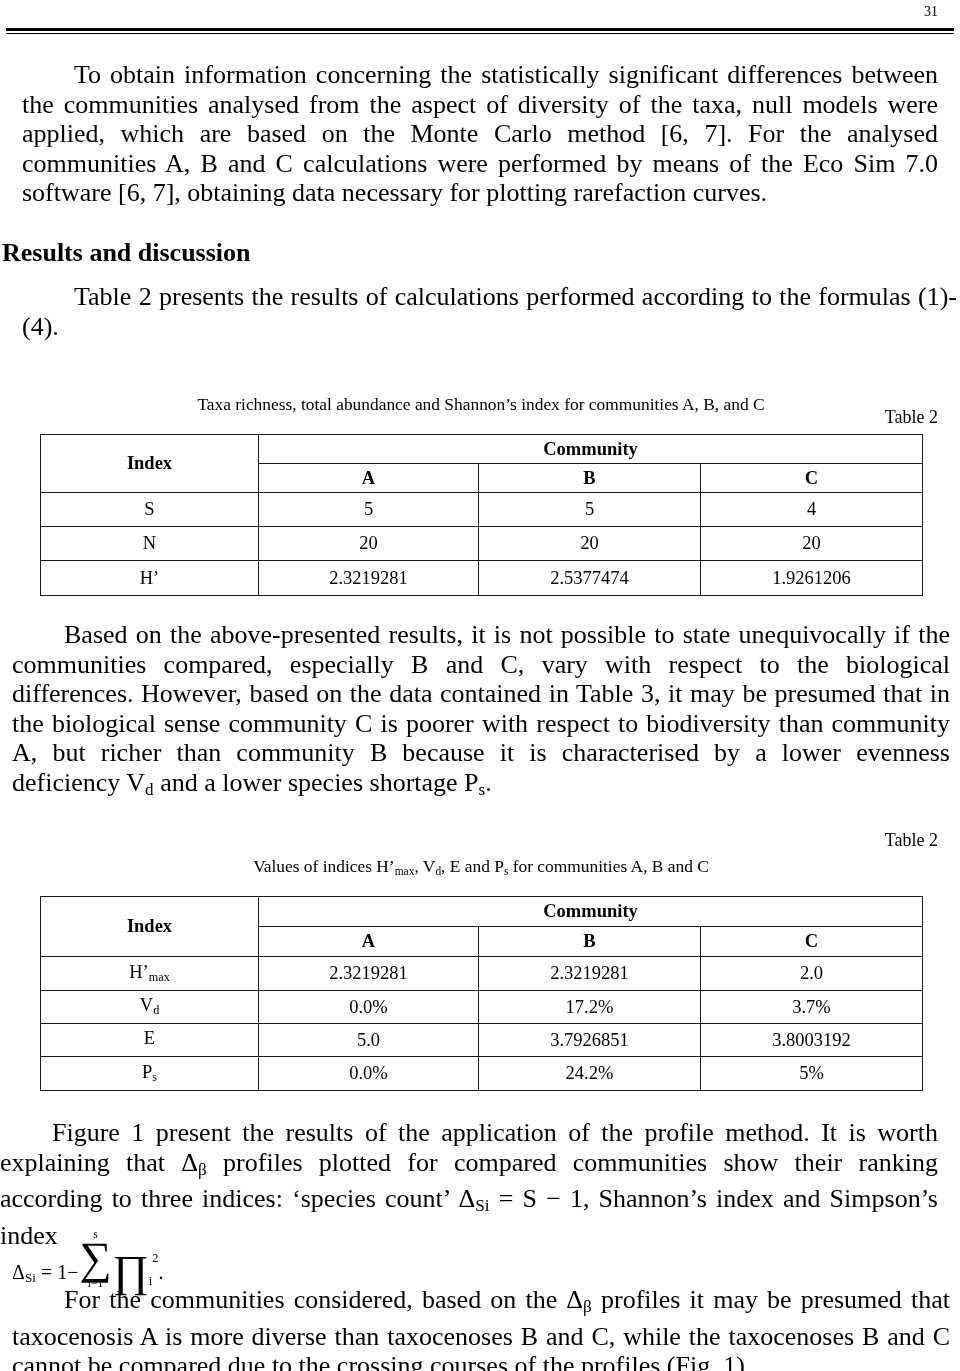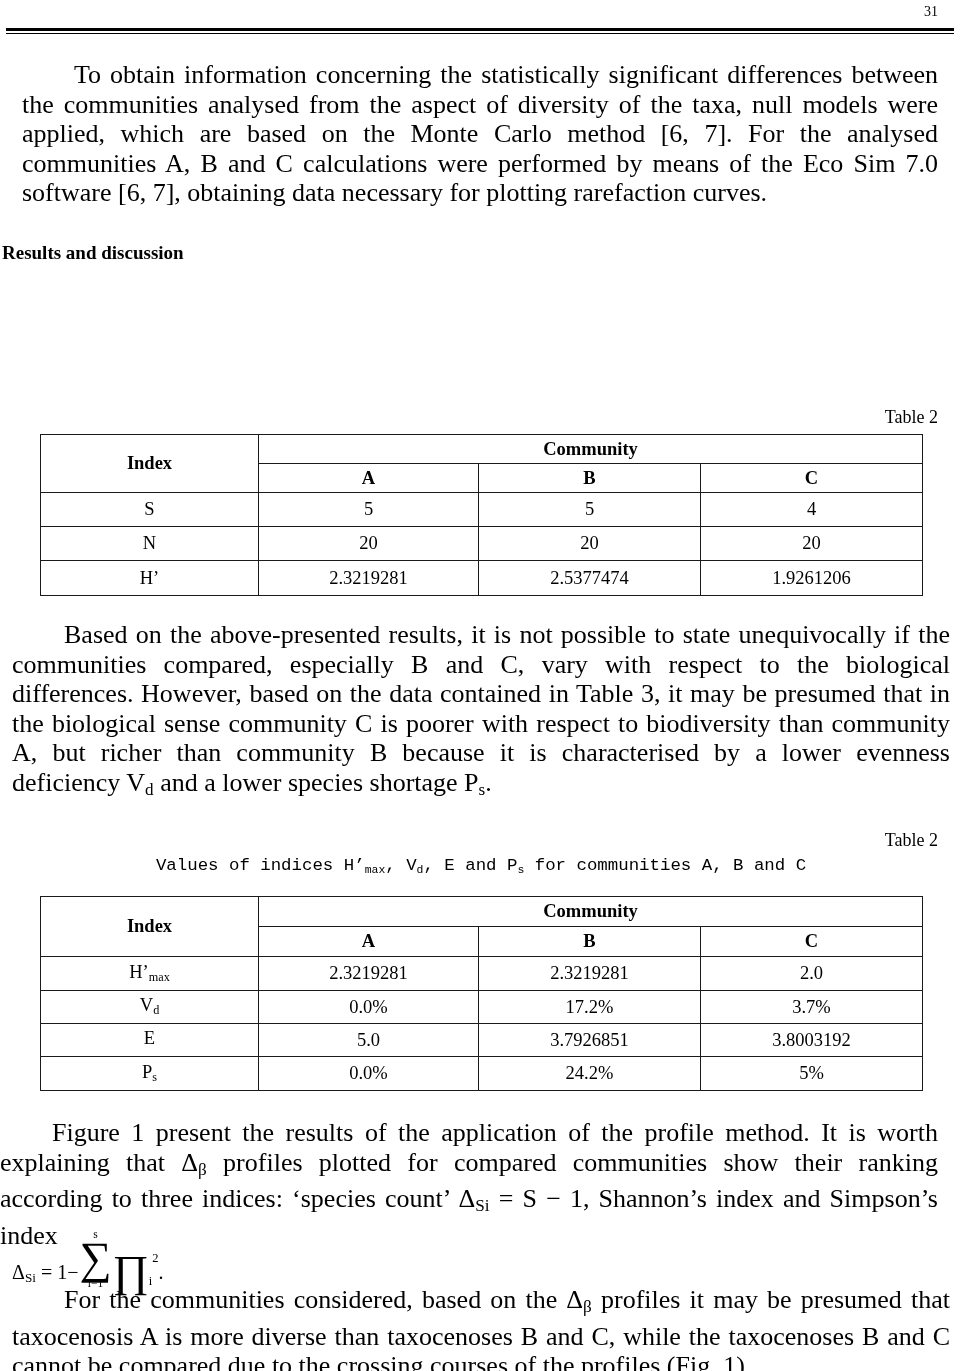--- a/index.html
+++ b/index.html
@@ -70,21 +70,21 @@
     line-height: 29.6px;
     text-align: justify;
     text-justify: inter-word;
   }
   .para.indent {
     text-indent: 52px;
   }
 
   .section-head {
     position: absolute;
-    font-size: 19px;
+    font-size: 26px;
     font-weight: bold;
     line-height: 26px;
   }
 
   sub { font-size: 0.66em; vertical-align: -0.25em; }
 
   
   .tbl-number {
     position: absolute;
     font-size: 18px;
@@ -162,22 +162,24 @@
   <div class="runhead">
     <div class="runhead-page">31</div>
   </div>
   <div class="rule-thick"></div>
   <div class="rule-thin"></div>
 
   <div class="para indent" style="left:22px; top:60px; width:916px;">To obtain information concerning the statistically significant differences between the communities analysed from the aspect of diversity of the taxa, null models were applied, which are based on the Monte Carlo method [6, 7]. For the analysed communities A, B and C calculations were performed by means of the Eco Sim 7.0 software [6, 7], obtaining data necessary for plotting rarefaction curves.</div>
 
   <div class="section-head" style="left:2px; top:240px; width:500px;">Results and discussion</div>
 
+  <div class="para indent" style="left:22px; top:282px; width:935px;">Table 2 presents the results of calculations performed according to the formulas (1)-(4).</div>
 
   <div class="tbl-number" style="right:22px; top:372px; width:200px;margin-top:35px;">Table 2</div>
+  <div class="tbl-caption" style="left:40px; top:394px; width:882px;">Taxa richness, total abundance and Shannon’s index for communities A, B, and C</div>
 
   <table class="doc" style="left:40px; top:434px; width:882px;">
     <colgroup>
       <col class="c-index">
         <col class="c-a">
         <col class="c-b">
         <col class="c-c">
     </colgroup>
     <thead>
       <tr>
@@ -208,21 +210,21 @@
         <td>2.3219281</td>
         <td>2.5377474</td>
         <td>1.9261206</td>
       </tr>
     </tbody>
   </table>
 
   <div class="para indent" style="left:12px; top:620px; width:938px;"><span>Based on the above-presented results, it is not possible to state unequivocally if the communities compared, especially B and C, vary with respect to the biological differences. However, based on the data contained in Table 3, it may be presumed that in the biological sense community C is poorer with respect to biodiversity than community A, but richer than community B because it is characterised by a lower evenness deficiency V</span><sub>d</sub><span> and a lower species shortage P</span><sub>s</sub><span>.</span></div>
 
   <div class="tbl-number" style="right:22px; top:830px; width:200px;">Table 2</div>
-  <div class="tbl-caption" style="left:40px; top:856px; width:882px;font-family:Liberation Mono, monospace;"><span>Values of indices H’</span><sub>max</sub><span>, V</span><sub>d</sub><span>, E and P</span><sub>s</sub><span> for communities A, B and C</span></div>
+  <div class="tbl-caption" style="left:40px; top:856px; width:882px;"><span>Values of indices H’</span><sub>max</sub><span>, V</span><sub>d</sub><span>, E and P</span><sub>s</sub><span> for communities A, B and C</span></div>
 
   <table class="doc" style="left:40px; top:896px; width:882px;">
     <colgroup>
       <col class="c-index">
         <col class="c-a">
         <col class="c-b">
         <col class="c-c">
     </colgroup>
     <thead>
       <tr>

